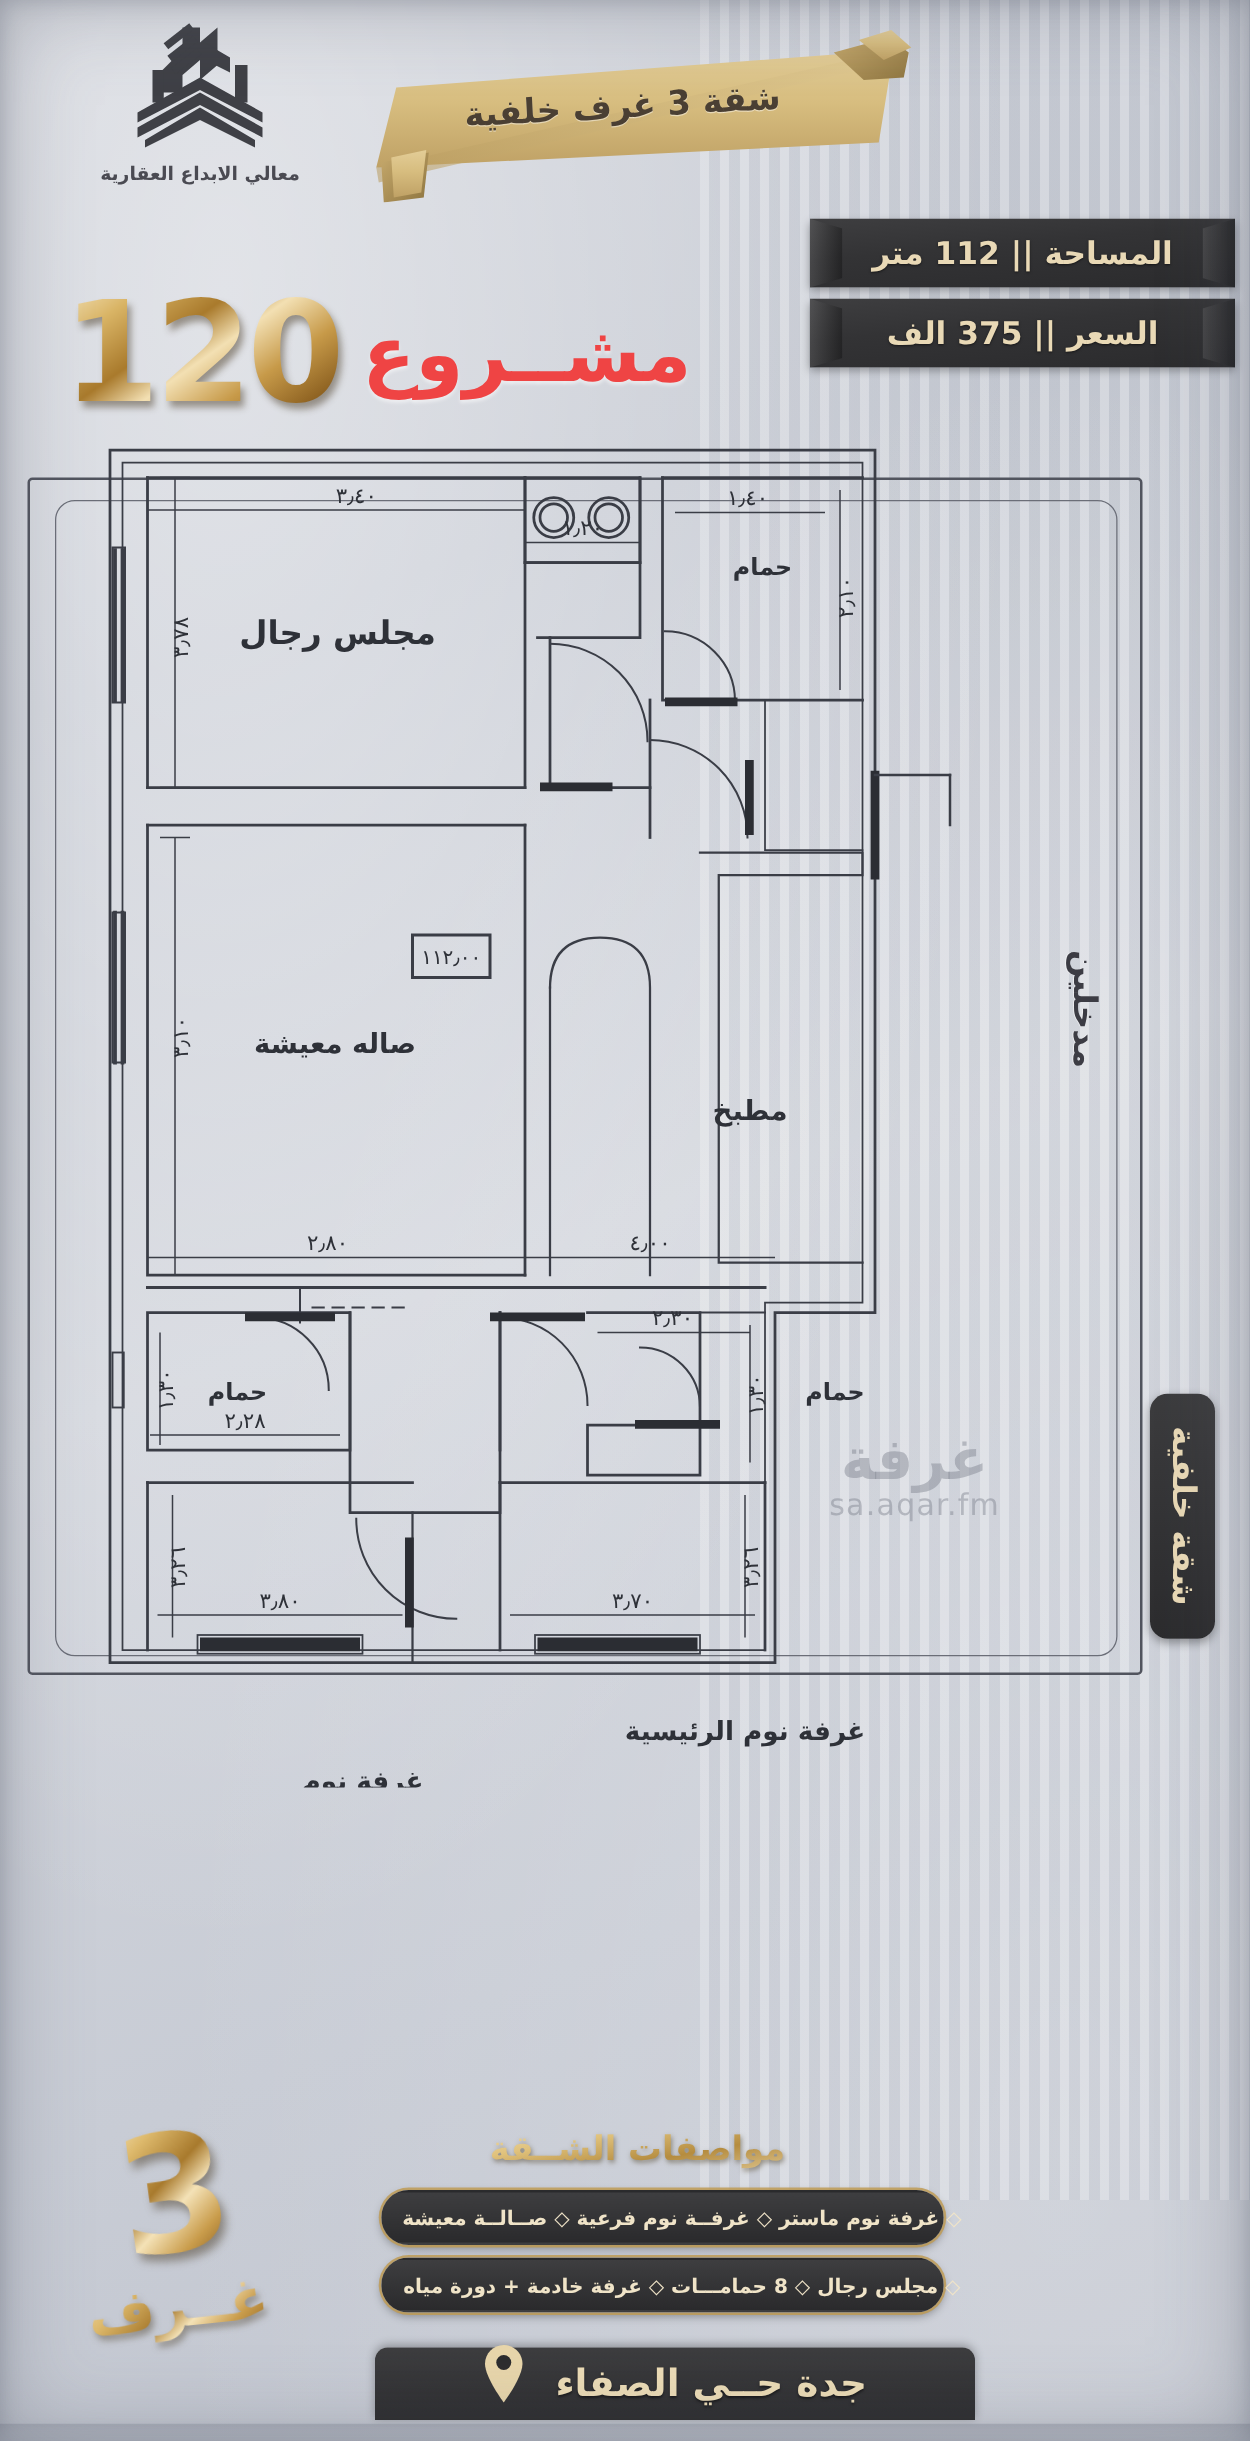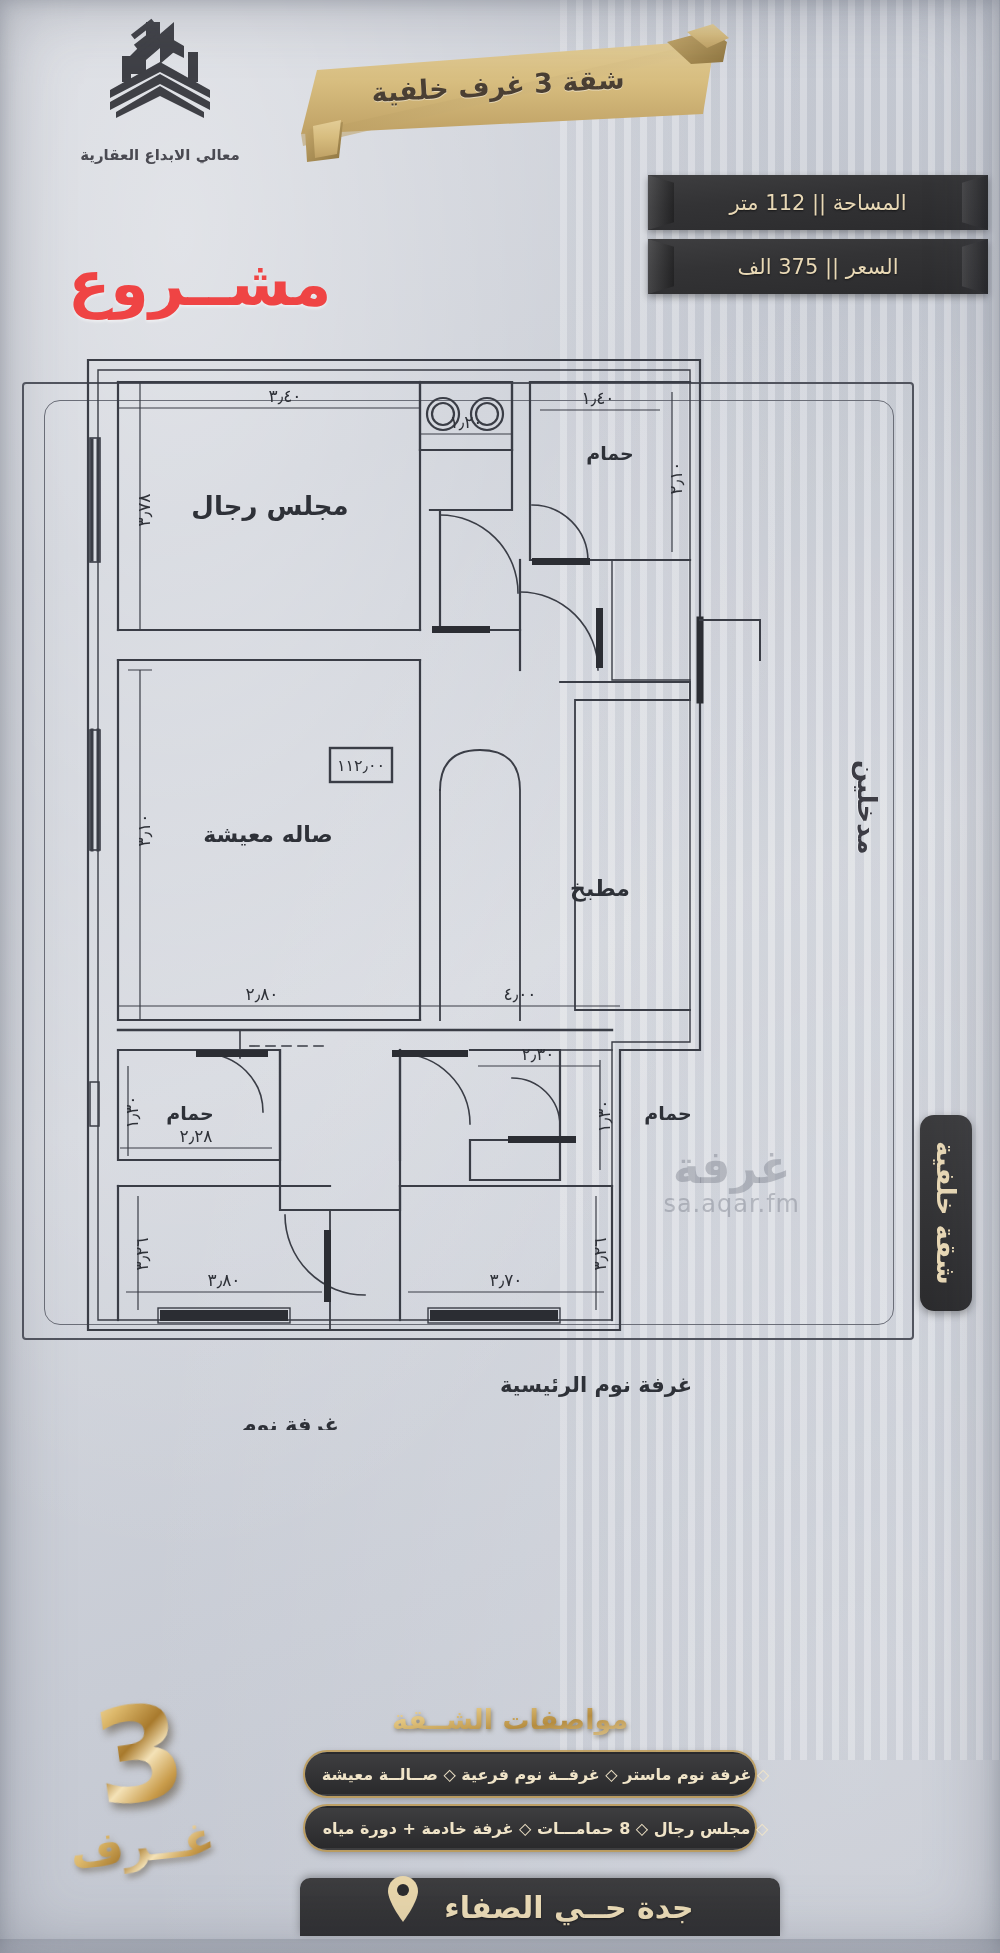--- a/index.html
+++ b/index.html
@@ -32,21 +32,21 @@
   .edge-shadow {
     position: absolute; inset: 0;
     box-shadow: inset 0 0 70px rgba(90,95,110,.40), inset 0 0 18px rgba(70,75,90,.28);
     pointer-events: none;
   }
 
   
   .logo-wrap { position: absolute; left: 70px; top: 14px; width: 180px; text-align: center; }
   .logo-mark { width: 120px; height: 112px; margin: 0 auto; display: block; }
   .logo-text {
-    margin-top: 20px; font-size: 15px; color: #4a4a52; letter-spacing: .3px;
+    margin-top: 4px; font-size: 15px; color: #4a4a52; letter-spacing: .3px;
     direction: rtl; font-weight: 600;
   }
 
   
   .ribbon { position: absolute; left: 283px; top: 22px; width: 460px; height: 140px; }
   .ribbon svg { width: 100%; height: 100%; display: block; }
   .ribbon-label {
     position: absolute; left: 0; top: 48px; width: 430px; text-align: center;
     font-size: 27px; font-weight: 700; color: #4a3f33; direction: rtl;
     transform: rotate(-3.2deg);
@@ -62,21 +62,21 @@
     box-shadow: 0 3px 7px rgba(0,0,0,.35);
   }
   .badge::before, .badge::after {
     content: ""; position: absolute; top: 0; bottom: 0; width: 26px;
     background: linear-gradient(90deg, rgba(255,255,255,.10), rgba(0,0,0,.30));
   }
   .badge::before { left: 0; clip-path: polygon(0 0, 100% 14%, 100% 86%, 0 100%); }
   .badge::after  { right: 0; clip-path: polygon(100% 0, 0 14%, 0 86%, 100% 100%); }
   .badge-text {
     position: relative; z-index: 2;
-    color: #e9d9b6; font-size: 21px; font-weight: 400; letter-spacing: .5px;
+    color: #e9d9b6; font-size: 25px; font-weight: 700; letter-spacing: .5px;
     text-shadow: 0 1px 2px rgba(0,0,0,.55);
   }
   #badge-area  { top: 175px; }
   #badge-price { top: 239px; }
 
   
   .project-title {
     position: absolute; left: 50px; top: 228px; width: 600px; height: 110px;
     direction: rtl; display: flex; align-items: center; justify-content: flex-end;
   }
@@ -241,20 +241,21 @@
 
 <div class="badge" id="badge-area">
   <span class="badge-text">المساحة  ||  112 متر</span>
 </div>
 <div class="badge" id="badge-price">
   <span class="badge-text">السعر  ||  375 الف</span>
 </div>
 
 <div class="project-title">
   <span class="project-word">مشــروع</span>
+  <span class="project-number">120</span>
 </div>
 
 <div class="plan-outer"></div>
 <div class="plan-inner"></div>
 
 <svg class="plan-svg" viewBox="0 0 1000 1100">
   <g fill="none" stroke="#3a3d46" stroke-width="2.2" stroke-linecap="square">
 
     <path d="M88,30 L700,30 L700,720 L620,720 L620,1000 L88,1000 Z"></path>
     <path d="M98,40 L690,40 L690,712 L612,712 L612,990 L98,990 Z" stroke-width="1.4"></path>

